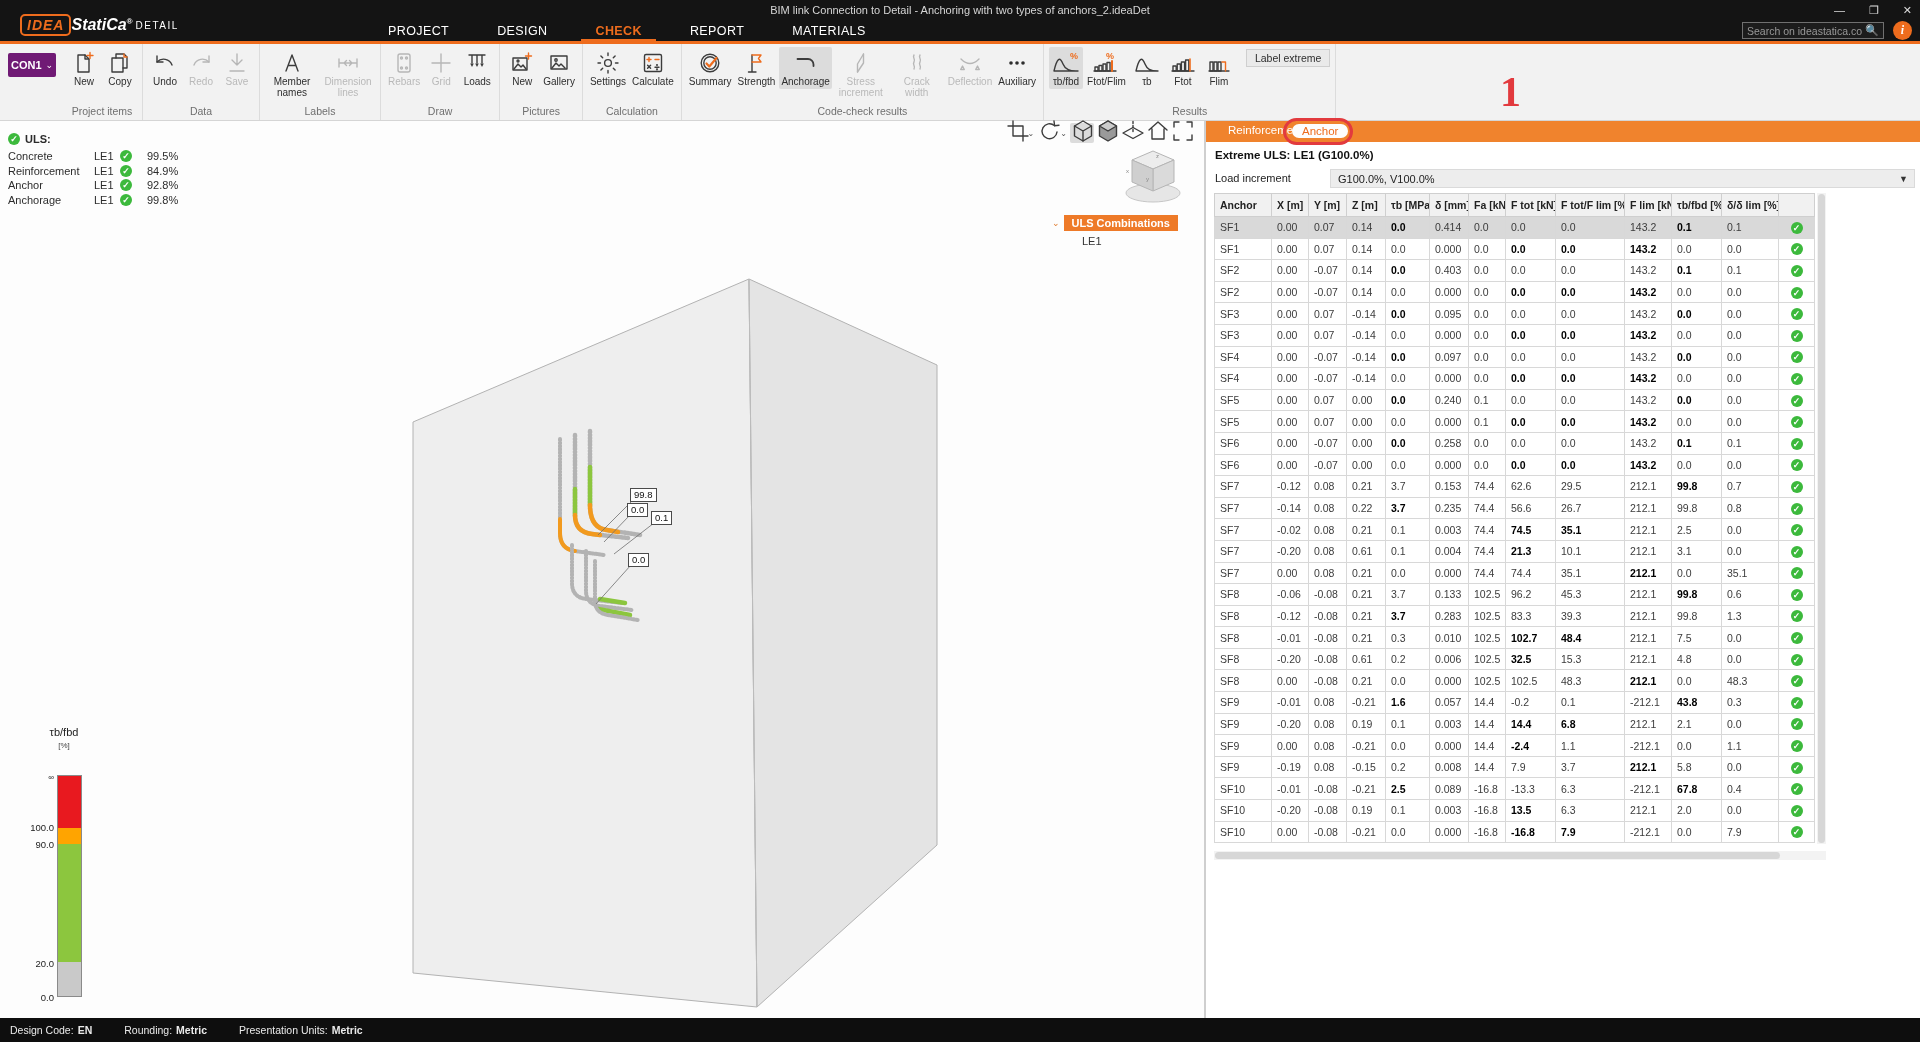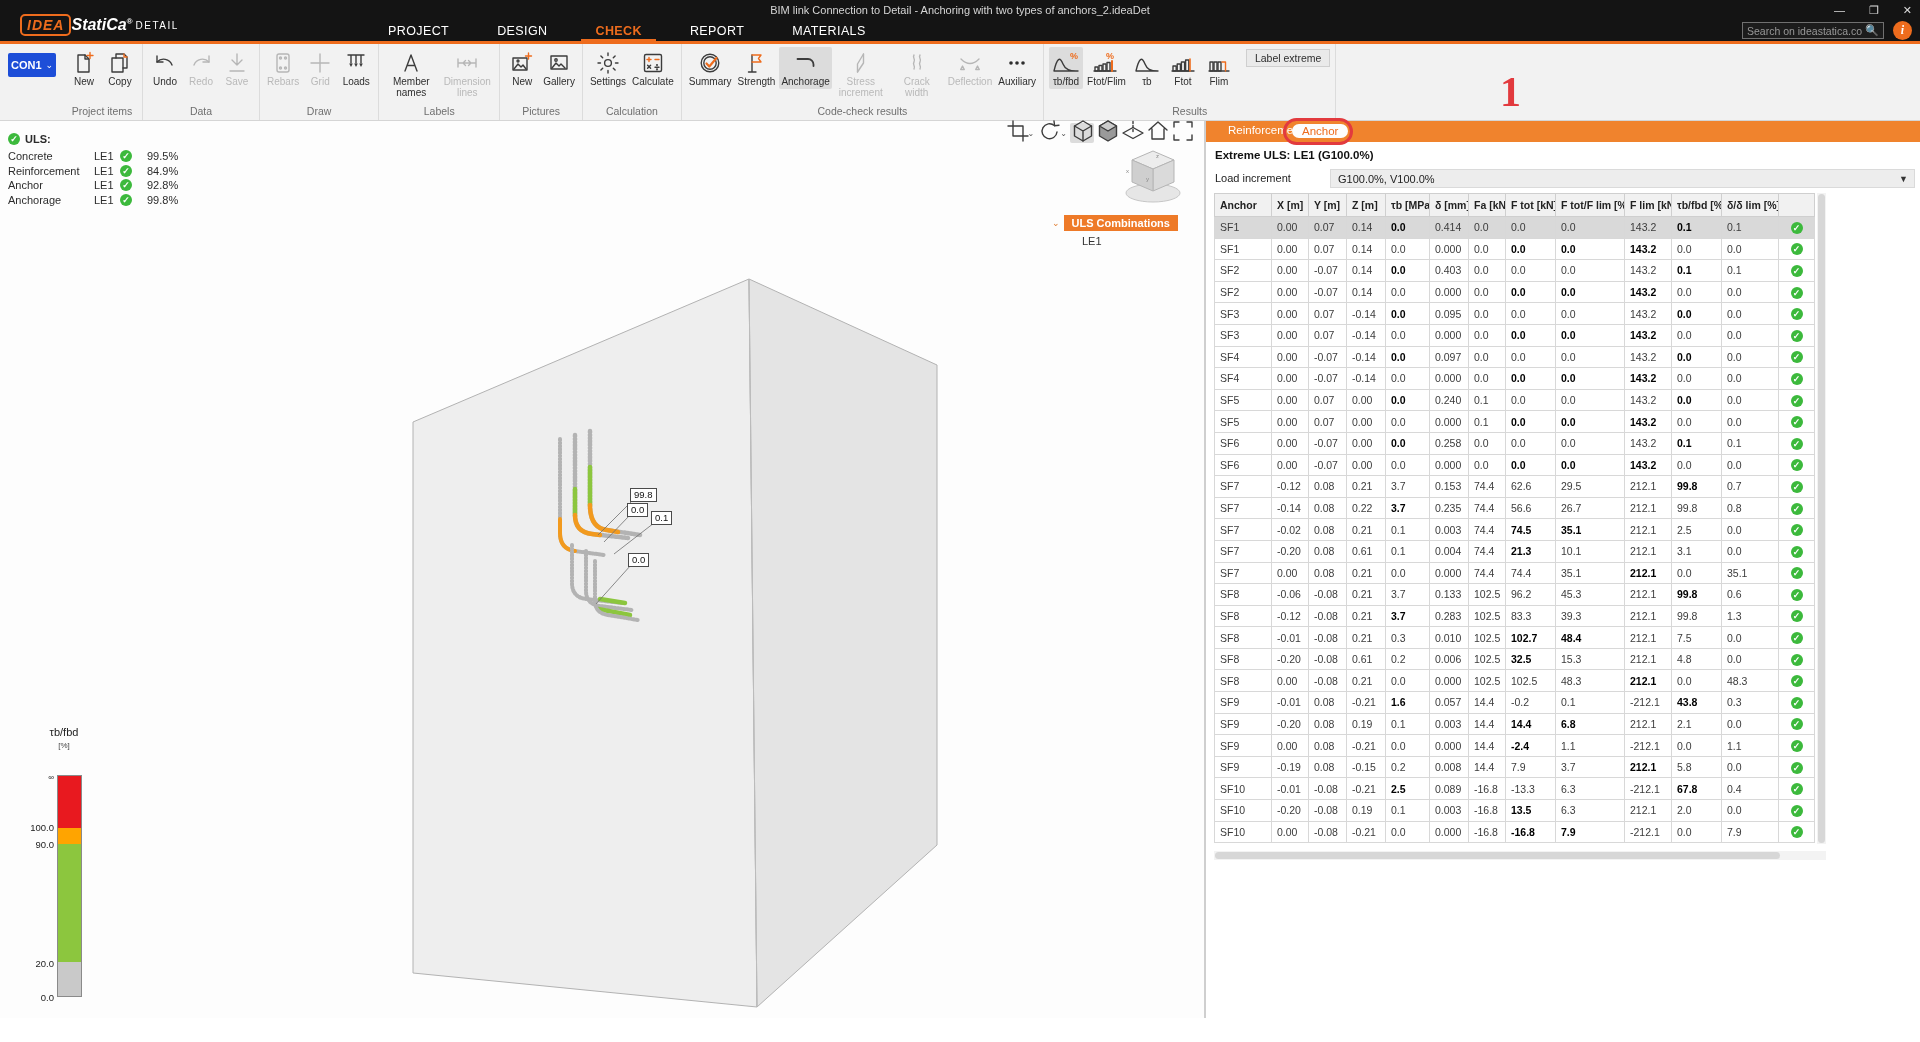--- a/index.html
+++ b/index.html
@@ -22,21 +22,21 @@
 .mitem{color:#fff;font-size:12.5px;letter-spacing:.4px;position:relative;cursor:default}
 .mitem.active{color:#ee6c1d;font-weight:bold}
 .mitem.active:after{content:"";position:absolute;left:-14px;right:-14px;bottom:-7px;height:6px;background:#ee6c1d}
 #search-box{position:absolute;right:36px;top:2px;width:142px;height:17px;background:#1c1c1c;border:1px solid #707070;display:flex;align-items:center;padding:0 4px;gap:3px}
 #search-input{flex:1;background:transparent;border:none;outline:none;color:#c9c9c9;font-size:10.5px;font-family:"Liberation Sans",sans-serif;min-width:0}
 #search-input::placeholder{color:#989898}
 #search-glyph{color:#a9a9a9;font-size:11px}
 #info-badge{position:absolute;right:8px;top:1px;width:19px;height:19px;border-radius:50%;background:#ee6c1d;color:#fff;font-weight:bold;font-style:italic;font-size:12px;text-align:center;line-height:19px;font-family:"Liberation Serif",serif}
 
 #ribbon{position:absolute;left:0;top:44px;width:1920px;height:77px;background:#f2f2f2;border-bottom:1px solid #d5d5d5}
-#con-btn{position:absolute;left:8px;top:9px;width:48px;height:24px;background:#1d4ed8;color:#fff;font-size:11px;font-weight:bold;display:flex;align-items:center;justify-content:center;gap:4px;border-radius:2px;cursor:default}
+#con-btn{position:absolute;left:8px;top:9px;width:48px;height:24px;background:#701a75;color:#fff;font-size:11px;font-weight:bold;display:flex;align-items:center;justify-content:center;gap:4px;border-radius:2px;cursor:default}
 #con-btn .chev{font-size:9px;font-weight:normal}
 #ribbon-groups{position:absolute;left:62px;top:0;height:76px;display:flex}
 .rgroup{position:relative;display:flex;flex-direction:column;border-right:1px solid #dcdcdc;padding:3px 5px 0}
 .rrow{display:flex;align-items:flex-start;gap:2px;flex:1}
 .rbtn{display:flex;flex-direction:column;align-items:center;min-width:28px;max-width:54px;padding:1px 2px;border-radius:2px;font-size:10px;color:#2e2e2e;text-align:center;line-height:1.05;cursor:default}
 .rbtn.selected{background:#dcdcdc}
 .rbtn.disabled{color:#b9b9b9}
 .rbtn.disabled .ricon{opacity:.32}
 .ricon{width:30px;height:29px;display:flex;align-items:center;justify-content:center}
 .rlbl{white-space:pre-line}
@@ -195,20 +195,41 @@
                   <path d="M6 21h14"></path>
                 </svg>
               </span>
               <div class="rlbl">Save</div>
             </div>
           </div>
           <div class="rglabel">Data</div>
         </div>
         <div class="rgroup">
           <div class="rrow">
+            <div class="rbtn ">
+              <span class="ricon">
+                <svg width="26" height="26" viewBox="0 0 26 26" fill="none" stroke="#3c3c3c" stroke-width="1.4" stroke-linecap="round" stroke-linejoin="round">
+                  <path d="M7 21L13 5l6 16M9.5 15.5h7"></path>
+                </svg>
+              </span>
+              <div class="rlbl">Member names</div>
+            </div>
+            <div class="rbtn disabled">
+              <span class="ricon">
+                <svg width="26" height="26" viewBox="0 0 26 26" fill="none" stroke="#3c3c3c" stroke-width="1.4" stroke-linecap="round" stroke-linejoin="round">
+                  <path d="M4 13h18M4 9v8M22 9v8M9 13l2.5-2.5M9 13l2.5 2.5M17 13l-2.5-2.5M17 13l-2.5 2.5"></path>
+                </svg>
+              </span>
+              <div class="rlbl">Dimension lines</div>
+            </div>
+          </div>
+          <div class="rglabel">Labels</div>
+        </div>
+        <div class="rgroup">
+          <div class="rrow">
             <div class="rbtn disabled">
               <span class="ricon">
                 <svg width="26" height="26" viewBox="0 0 26 26" fill="none" stroke="#3c3c3c" stroke-width="1.4" stroke-linecap="round" stroke-linejoin="round">
                   <rect x="7" y="4" width="12" height="18" rx="2"></rect>
                   <circle cx="10.5" cy="8" r="1"></circle>
                   <circle cx="15.5" cy="8" r="1"></circle>
                   <circle cx="10.5" cy="18" r="1"></circle>
                   <circle cx="15.5" cy="18" r="1"></circle>
                 </svg>
               </span>
@@ -226,41 +247,20 @@
               <span class="ricon">
                 <svg width="26" height="26" viewBox="0 0 26 26" fill="none" stroke="#3c3c3c" stroke-width="1.4" stroke-linecap="round" stroke-linejoin="round">
                   <path d="M5 5h16M8 5v8M13 5v8M18 5v8"></path>
                   <path d="M8 17l-1.8-3.5h3.6zM13 17l-1.8-3.5h3.6zM18 17l-1.8-3.5h3.6z" fill="#3c3c3c" stroke="none"></path>
                 </svg>
               </span>
               <div class="rlbl">Loads</div>
             </div>
           </div>
           <div class="rglabel">Draw</div>
-        </div>
-        <div class="rgroup">
-          <div class="rrow">
-            <div class="rbtn ">
-              <span class="ricon">
-                <svg width="26" height="26" viewBox="0 0 26 26" fill="none" stroke="#3c3c3c" stroke-width="1.4" stroke-linecap="round" stroke-linejoin="round">
-                  <path d="M7 21L13 5l6 16M9.5 15.5h7"></path>
-                </svg>
-              </span>
-              <div class="rlbl">Member names</div>
-            </div>
-            <div class="rbtn disabled">
-              <span class="ricon">
-                <svg width="26" height="26" viewBox="0 0 26 26" fill="none" stroke="#3c3c3c" stroke-width="1.4" stroke-linecap="round" stroke-linejoin="round">
-                  <path d="M4 13h18M4 9v8M22 9v8M9 13l2.5-2.5M9 13l2.5 2.5M17 13l-2.5-2.5M17 13l-2.5 2.5"></path>
-                </svg>
-              </span>
-              <div class="rlbl">Dimension lines</div>
-            </div>
-          </div>
-          <div class="rglabel">Labels</div>
         </div>
         <div class="rgroup">
           <div class="rrow">
             <div class="rbtn ">
               <span class="ricon">
                 <svg width="26" height="26" viewBox="0 0 26 26" fill="none" stroke="#3c3c3c" stroke-width="1.4" stroke-linecap="round" stroke-linejoin="round">
                   <rect x="4" y="8" width="14" height="12"></rect>
                   <path d="M5 19l4-5 3 3 2-2 3 4"></path>
                   <circle cx="9" cy="11" r="1"></circle>
                   <path d="M19.5 3v6M16.5 6h6" stroke="#ee6c1d"></path>
@@ -1083,13 +1083,18 @@
         </tbody>
     </table>
     <div id="vscroll">
         <div class="thumb"></div>
       </div>
     <div id="hscroll">
         <div class="thumb"></div>
       </div>
   </div>
 
+  <div id="statusbar">
+      <div class="sb-item"><span class="l">Design Code:</span><span class="v">EN</span></div>
+      <div class="sb-item"><span class="l">Rounding:</span><span class="v">Metric</span></div>
+      <div class="sb-item"><span class="l">Presentation Units:</span><span class="v">Metric</span></div>
+    </div>
 </div>
 
 </body></html>

